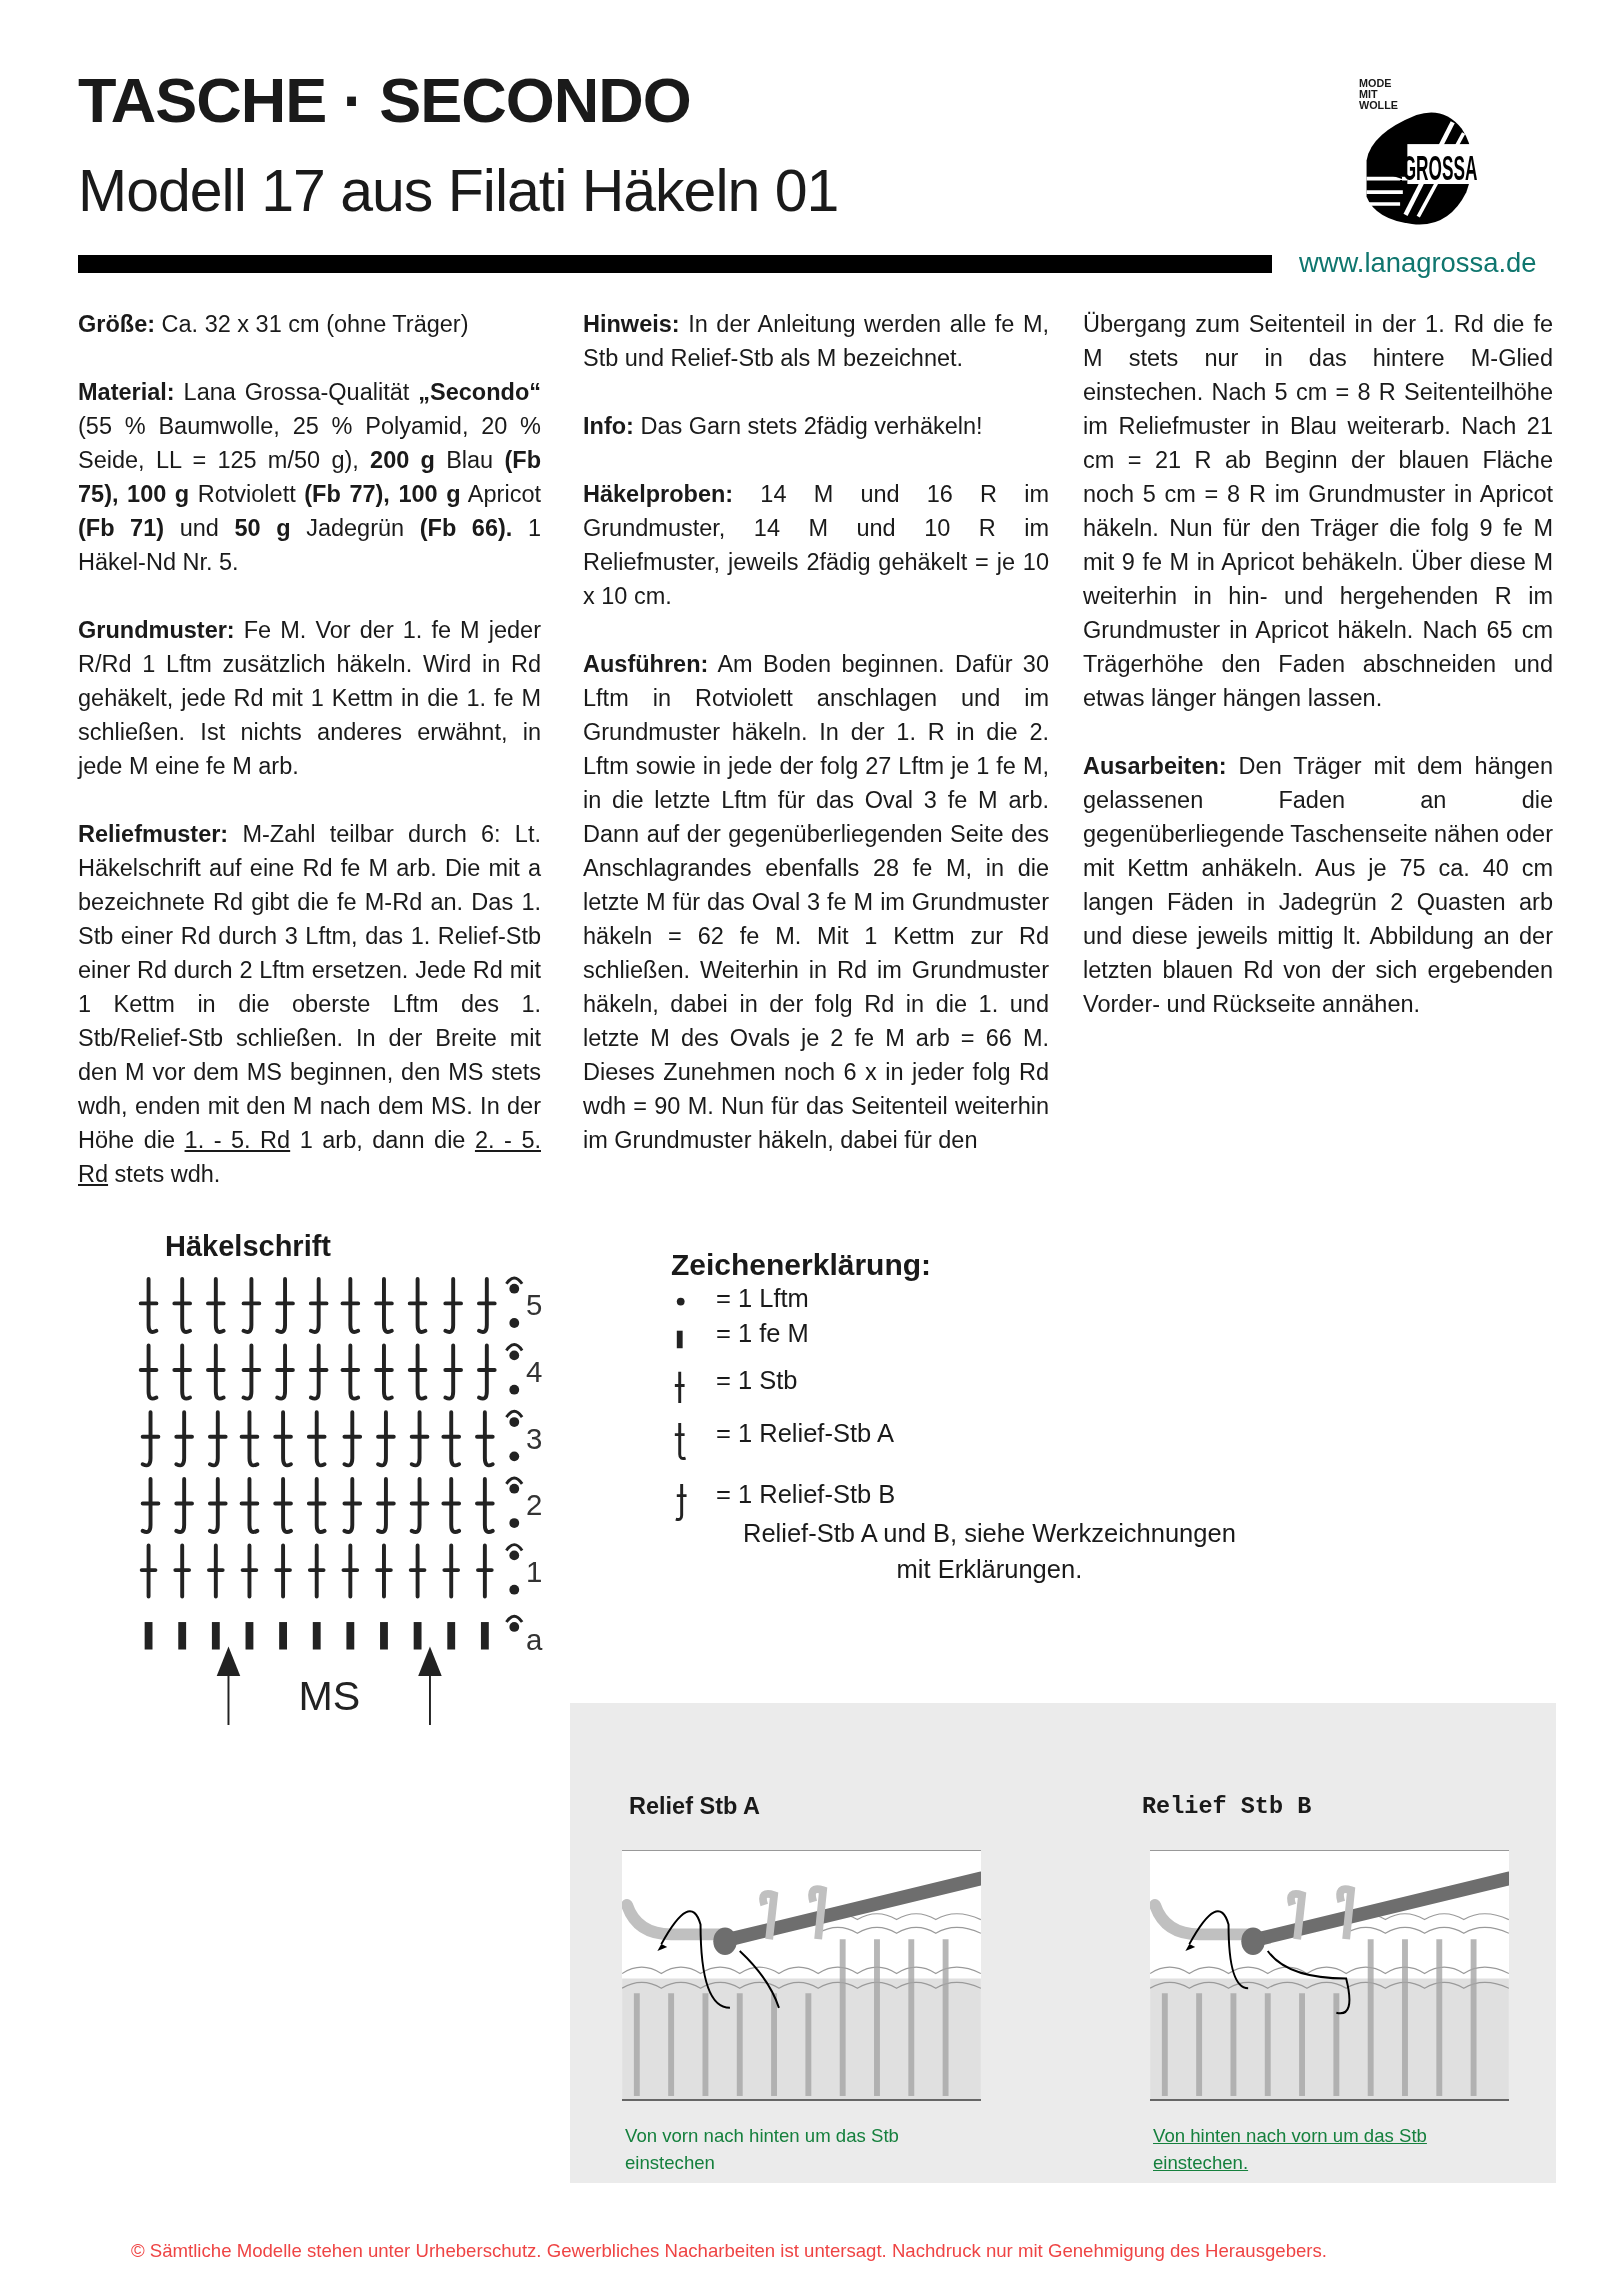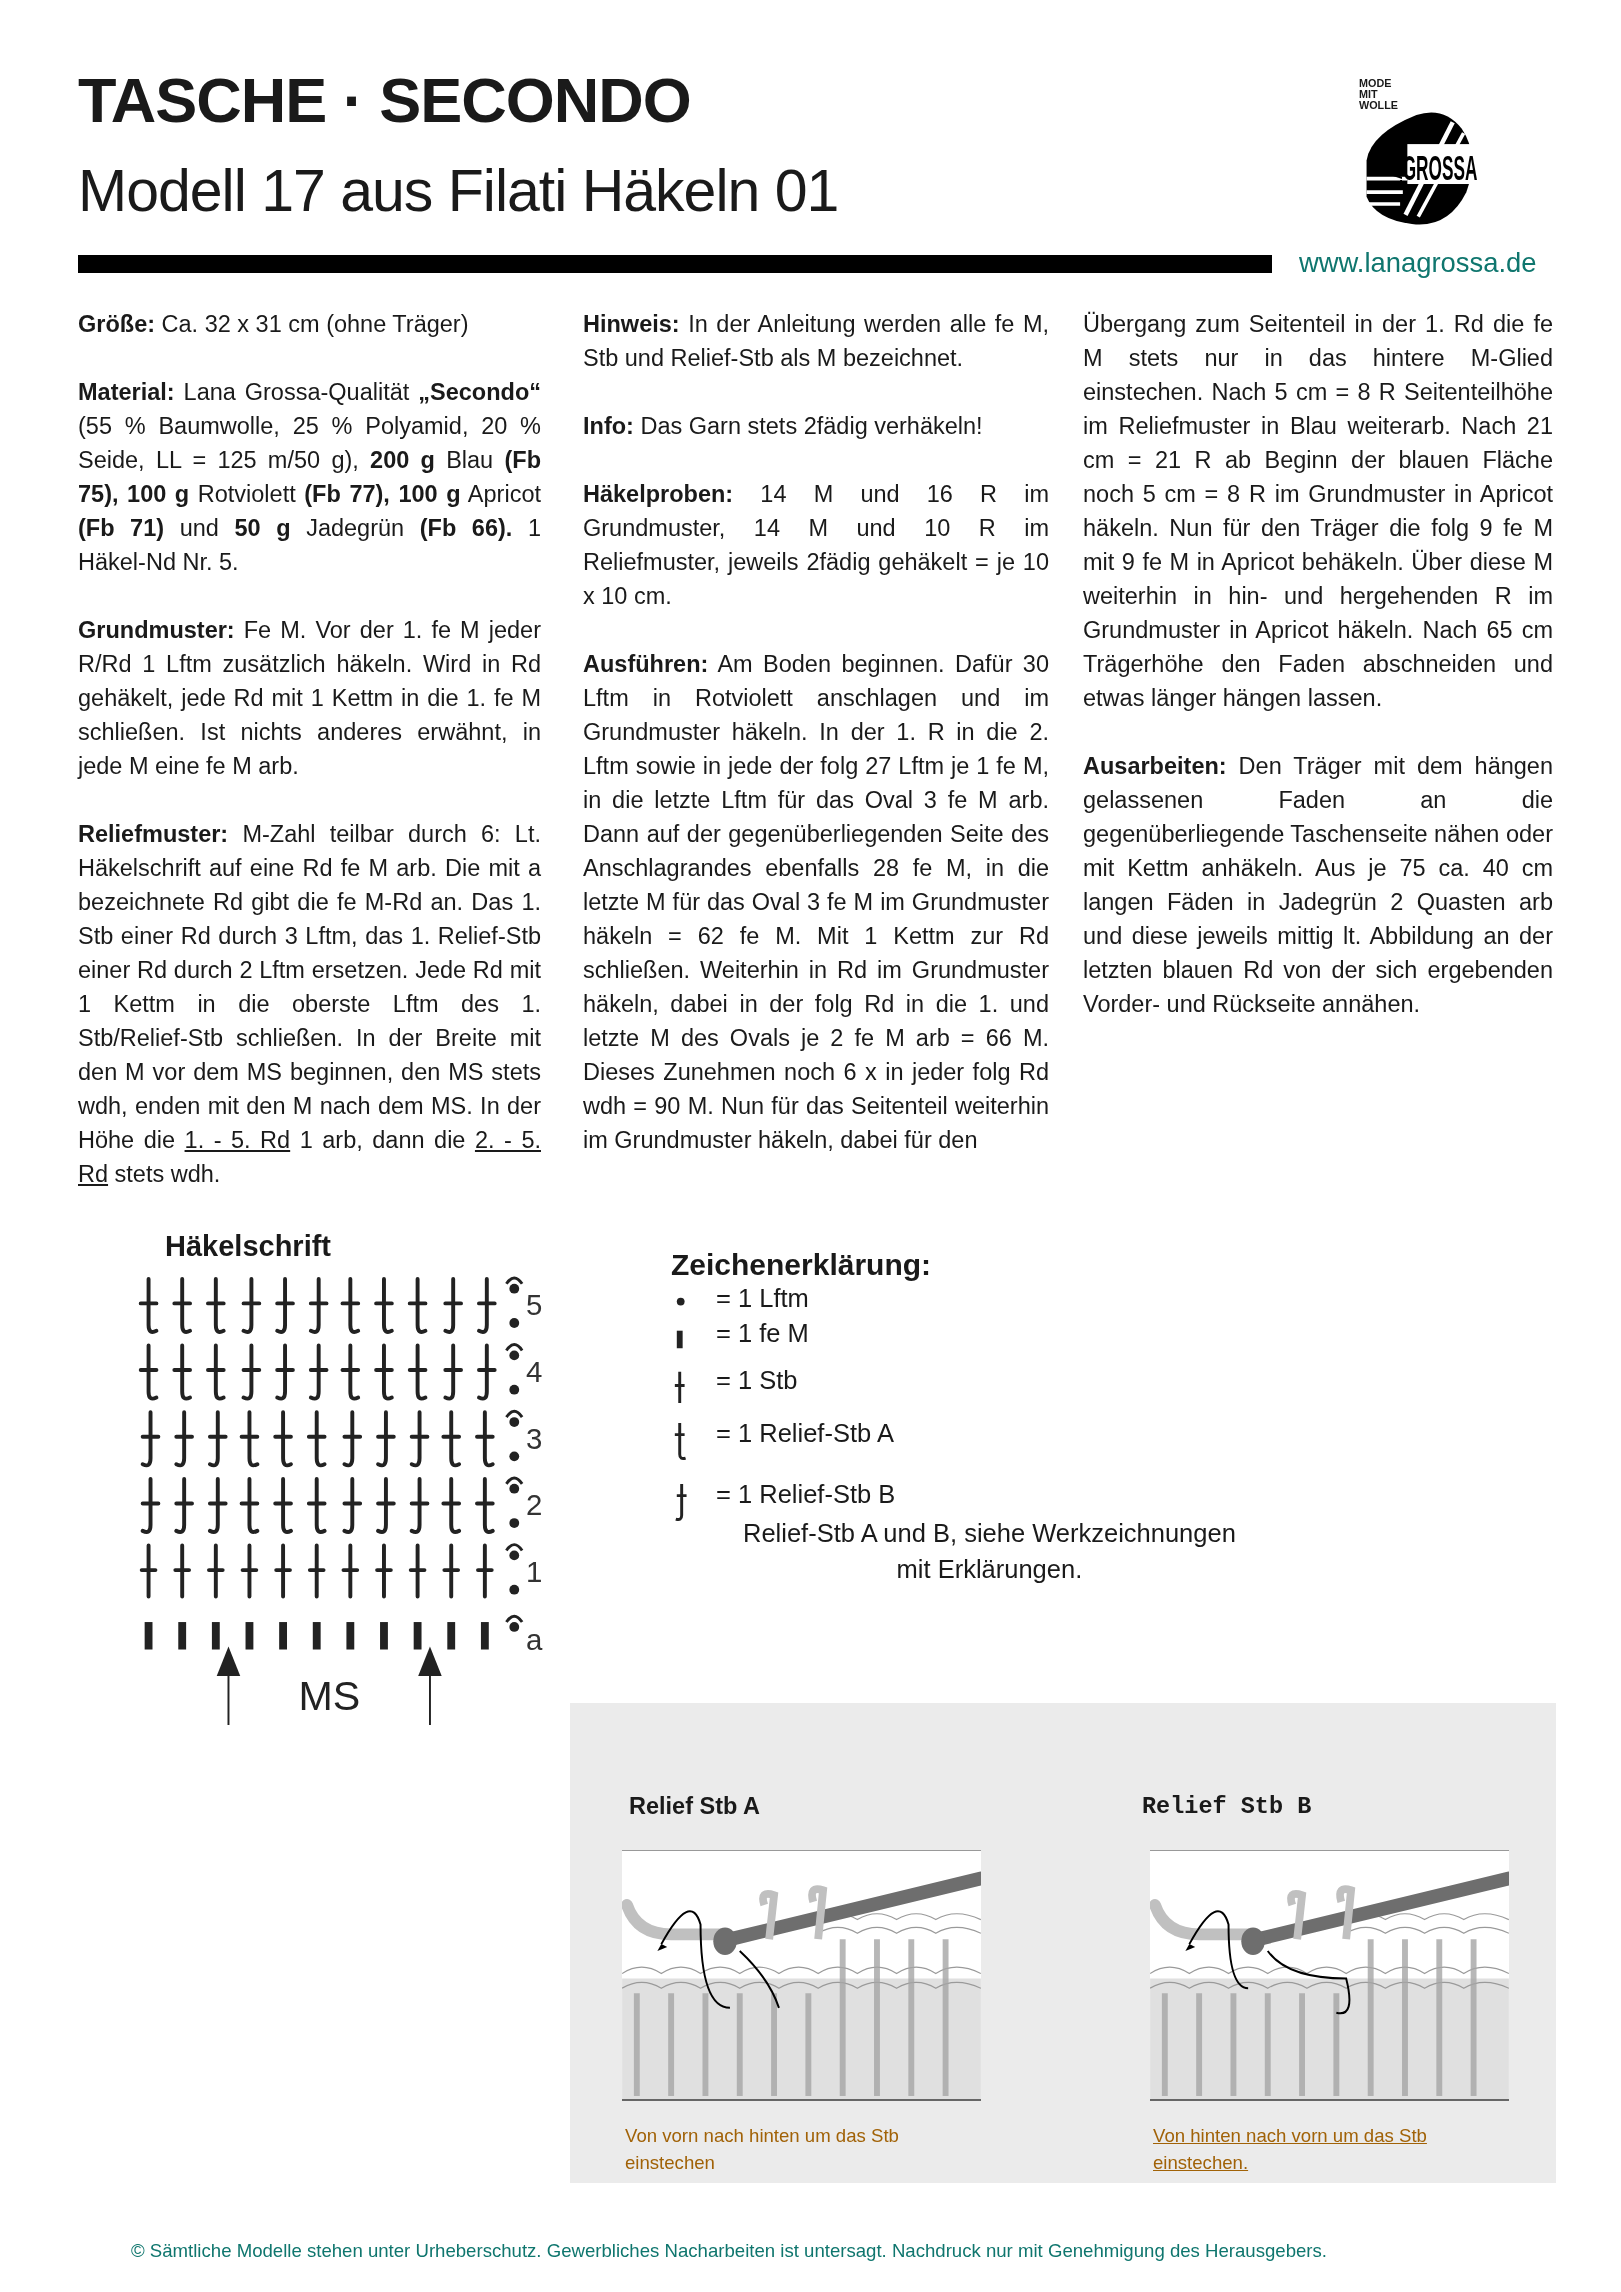--- a/index.html
+++ b/index.html
@@ -27,23 +27,23 @@
   .legend { position:absolute; left:667px; top:1284px; font-size:25.5px; }
   .legend-row { position:absolute; left:0; white-space:nowrap; }
   .legend-row .sym { position:absolute; left:0; width:27.4px; height:39px; }
   .legend-row .txt { position:absolute; left:49px; }
   .legend-note { position:absolute; left:743px; top:1515px; font-size:25.5px; line-height:36px;text-align:center; }
 
   .work { position:absolute; left:570px; top:1703px; width:986px; height:480px; background:#ebebeb; }
   .work-title { position:absolute; left:51px; top:39px; font-size:34px; font-weight:bold; letter-spacing:-0.5px; }
   .panel-label { position:absolute; top:90px; font-size:23.5px; font-weight:bold; }
   .panel { position:absolute; top:147px; width:359px; height:248px; background:#fff; border-top:1px solid #999; border-bottom:2px solid #666; }
-  .panel-cap { position:absolute; top:420px; font-size:18.6px; line-height:26.5px; color:#a16207; }
-
-  .footer { position:absolute; left:0; width:1458px; top:2240px; text-align:center; font-size:18.6px; color:#0f766e; }
+  .panel-cap { position:absolute; top:420px; font-size:18.6px; line-height:26.5px; color:#15803d; }
+
+  .footer { position:absolute; left:0; width:1458px; top:2240px; text-align:center; font-size:18.6px; color:#ef4444; }
 </style>
 </head>
 <body>
 
 <div class="title">TASCHE · SECONDO</div>
 <div class="subtitle">Modell 17 aus Filati Häkeln 01</div>
 <div class="rule"></div>
 <div class="website">www.lanagrossa.de</div>
 
 <div class="logo-tag">

